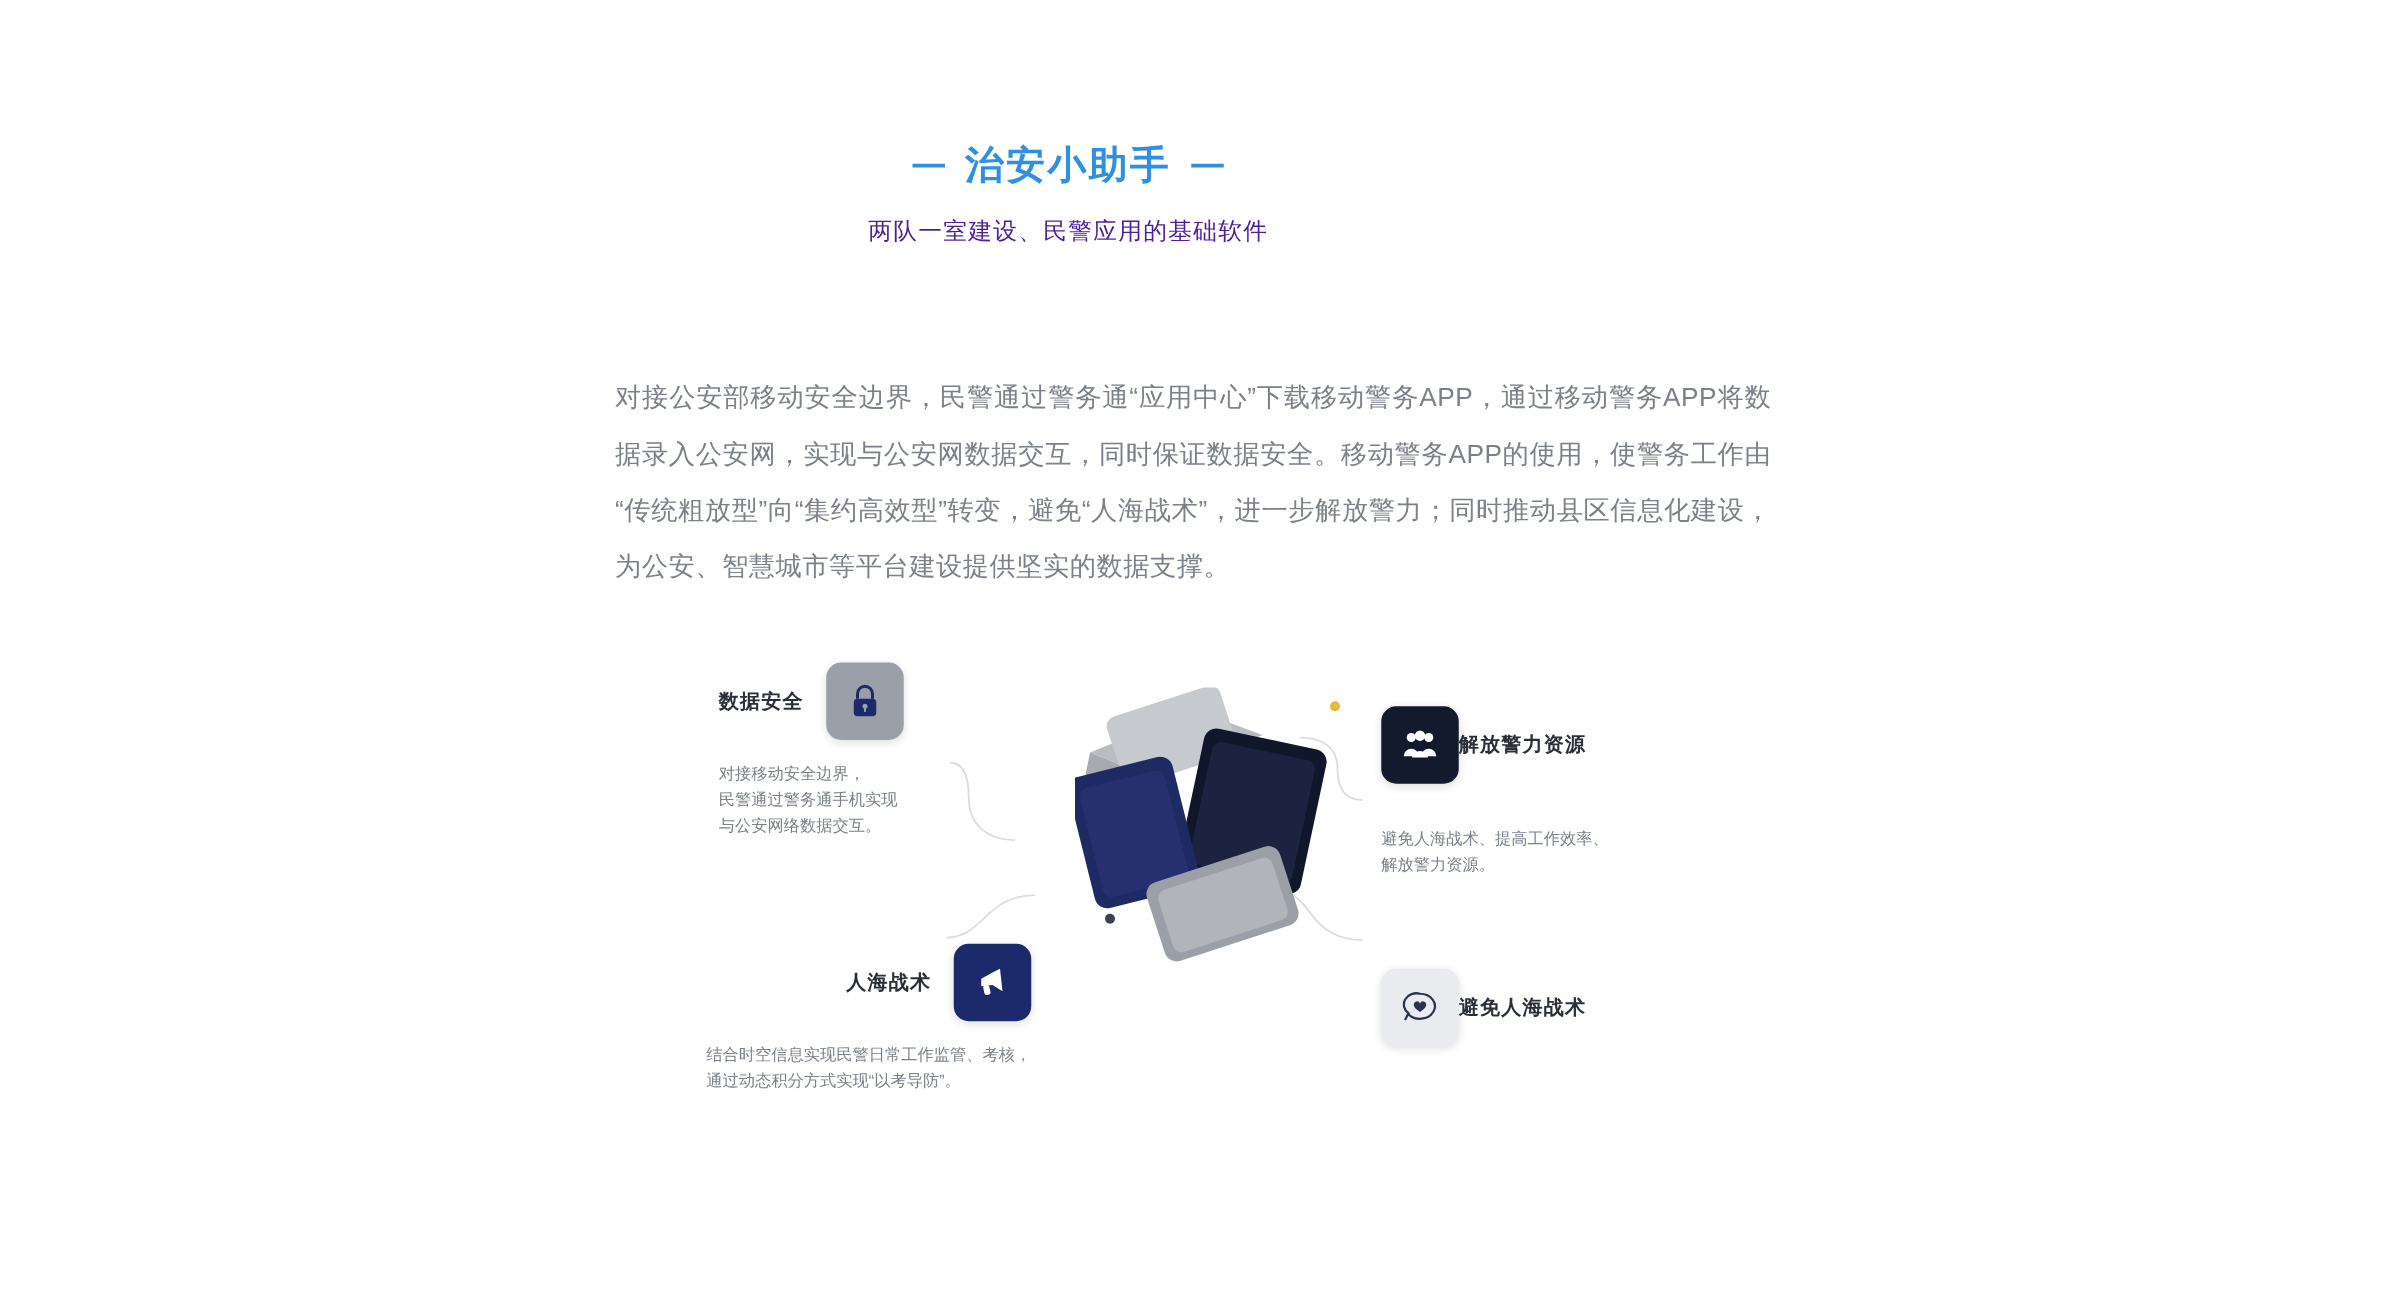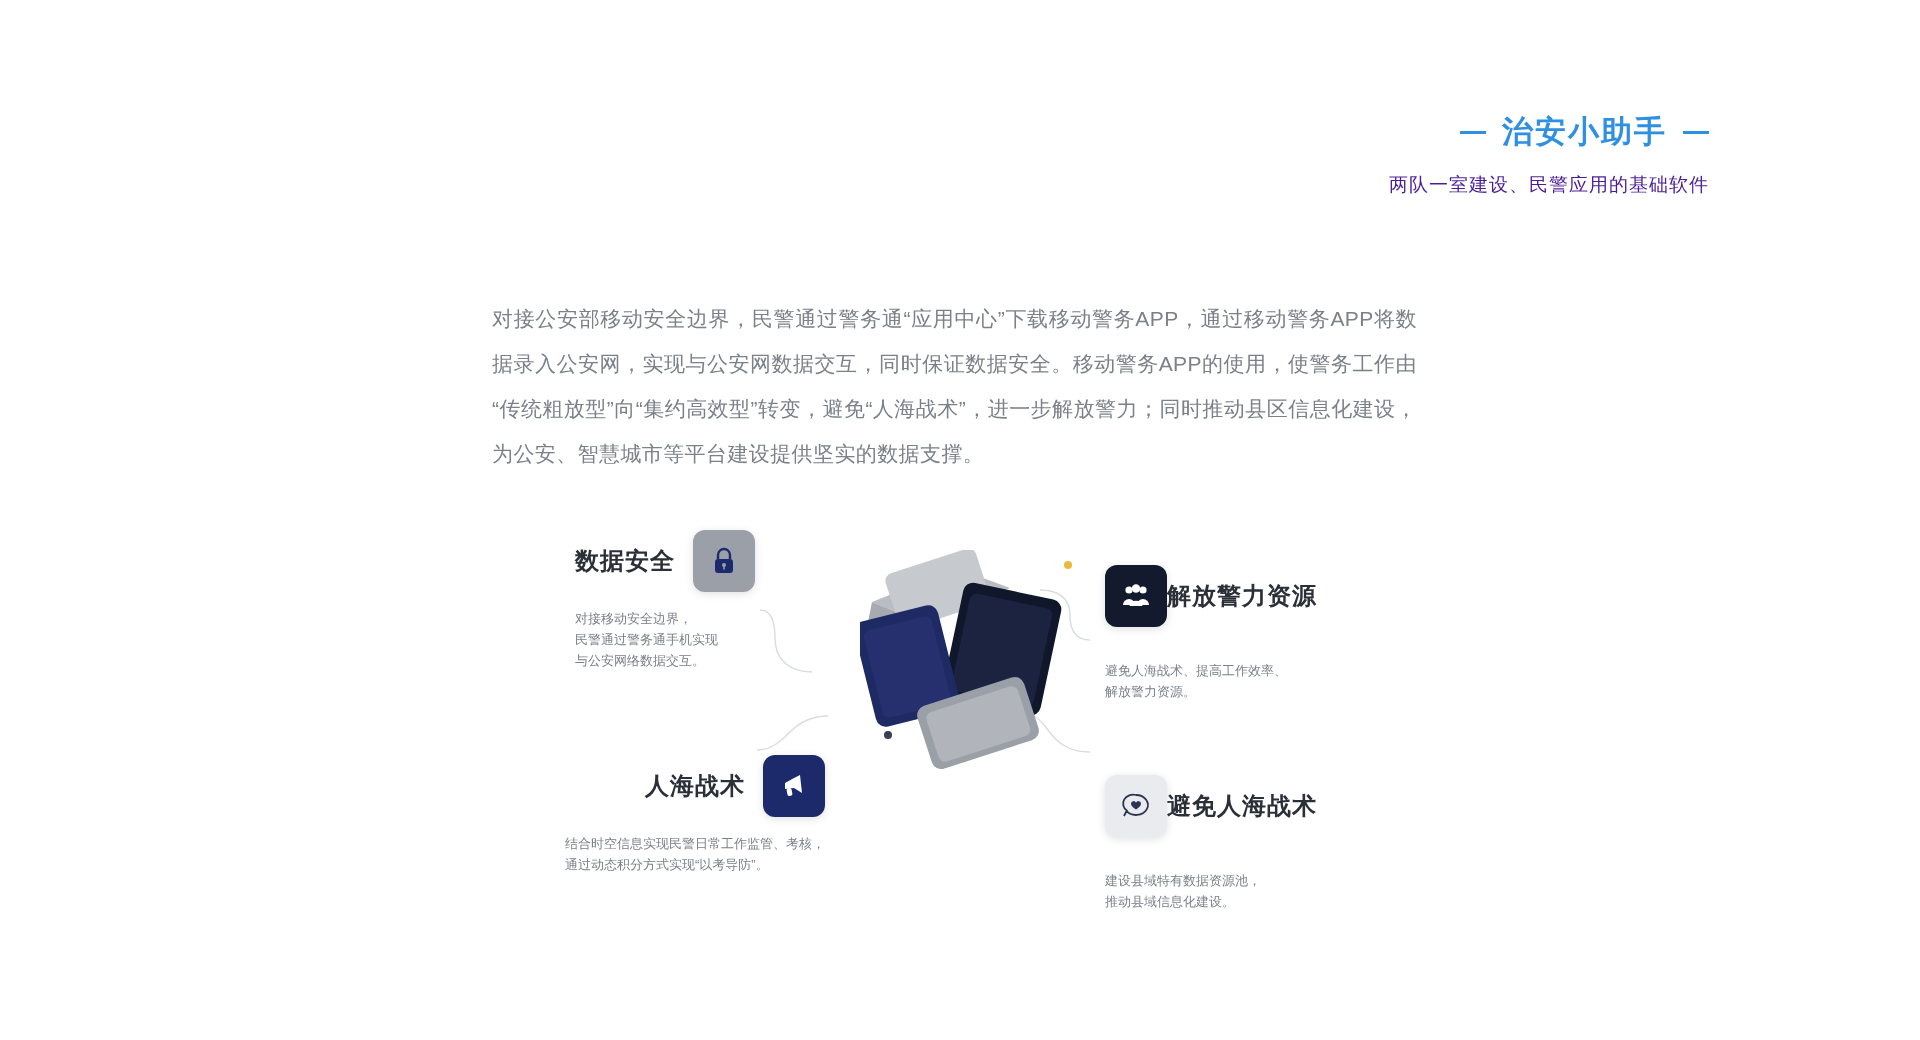--- a/index.html
+++ b/index.html
@@ -17,21 +17,21 @@
     height: 1040px;
     background: #ffffff;
   }
 
   
   .header {
     position: absolute;
     top: 112px;
     left: 0;
     width: 1709px;
-    text-align: right;
+    text-align: center;
   }
   .title-row {
     display: inline-flex;
     align-items: center;
     justify-content: center;
     gap: 16px;
   }
   .title-dash {
     display: inline-block;
     width: 26px;
@@ -99,21 +99,21 @@
   .feature-icon {
     width: 62px;
     height: 62px;
     border-radius: 12px;
     display: flex;
     align-items: center;
     justify-content: center;
     box-shadow: 0 2px 8px rgba(0,0,0,0.12);
   }
   .feature-title {
-    font-size: 24px;
+    font-size: 16px;
     font-weight: bold;
     color: #2b2f38;
     letter-spacing: 1px;
     white-space: nowrap;
   }
   .feature-desc {
     font-size: 13px;
     line-height: 21px;
     color: #7b8089;
     white-space: pre-line;
@@ -249,18 +249,16 @@
     <div class="feature right" id="feature-informatization">
       <div class="head">
         <span class="feature-icon icon-light">
           <svg width="30" height="28" viewBox="0 0 30 28">
             <path d="M15,3 a12,10 0 1 1 -9.5,16.2 L3,24 L5.8,18.6 A10,9 0 0 1 15,3 Z" fill="none" stroke="#2b3350" stroke-width="1.8"></path>
             <path d="M15,17.5 c-3.2,-2.2 -5,-3.8 -5,-5.8 a2.6,2.6 0 0 1 5,-1 a2.6,2.6 0 0 1 5,1 c0,2 -1.8,3.6 -5,5.8 Z" fill="#2b3350"></path>
           </svg>
         </span>
         <span class="feature-title">避免人海战术</span>
       </div>
-      <div class="feature-desc">建设县域特有数据资源池，
-推动县域信息化建设。</div>
     </div>
 
   </div>
 </div>
 
 </body></html>

